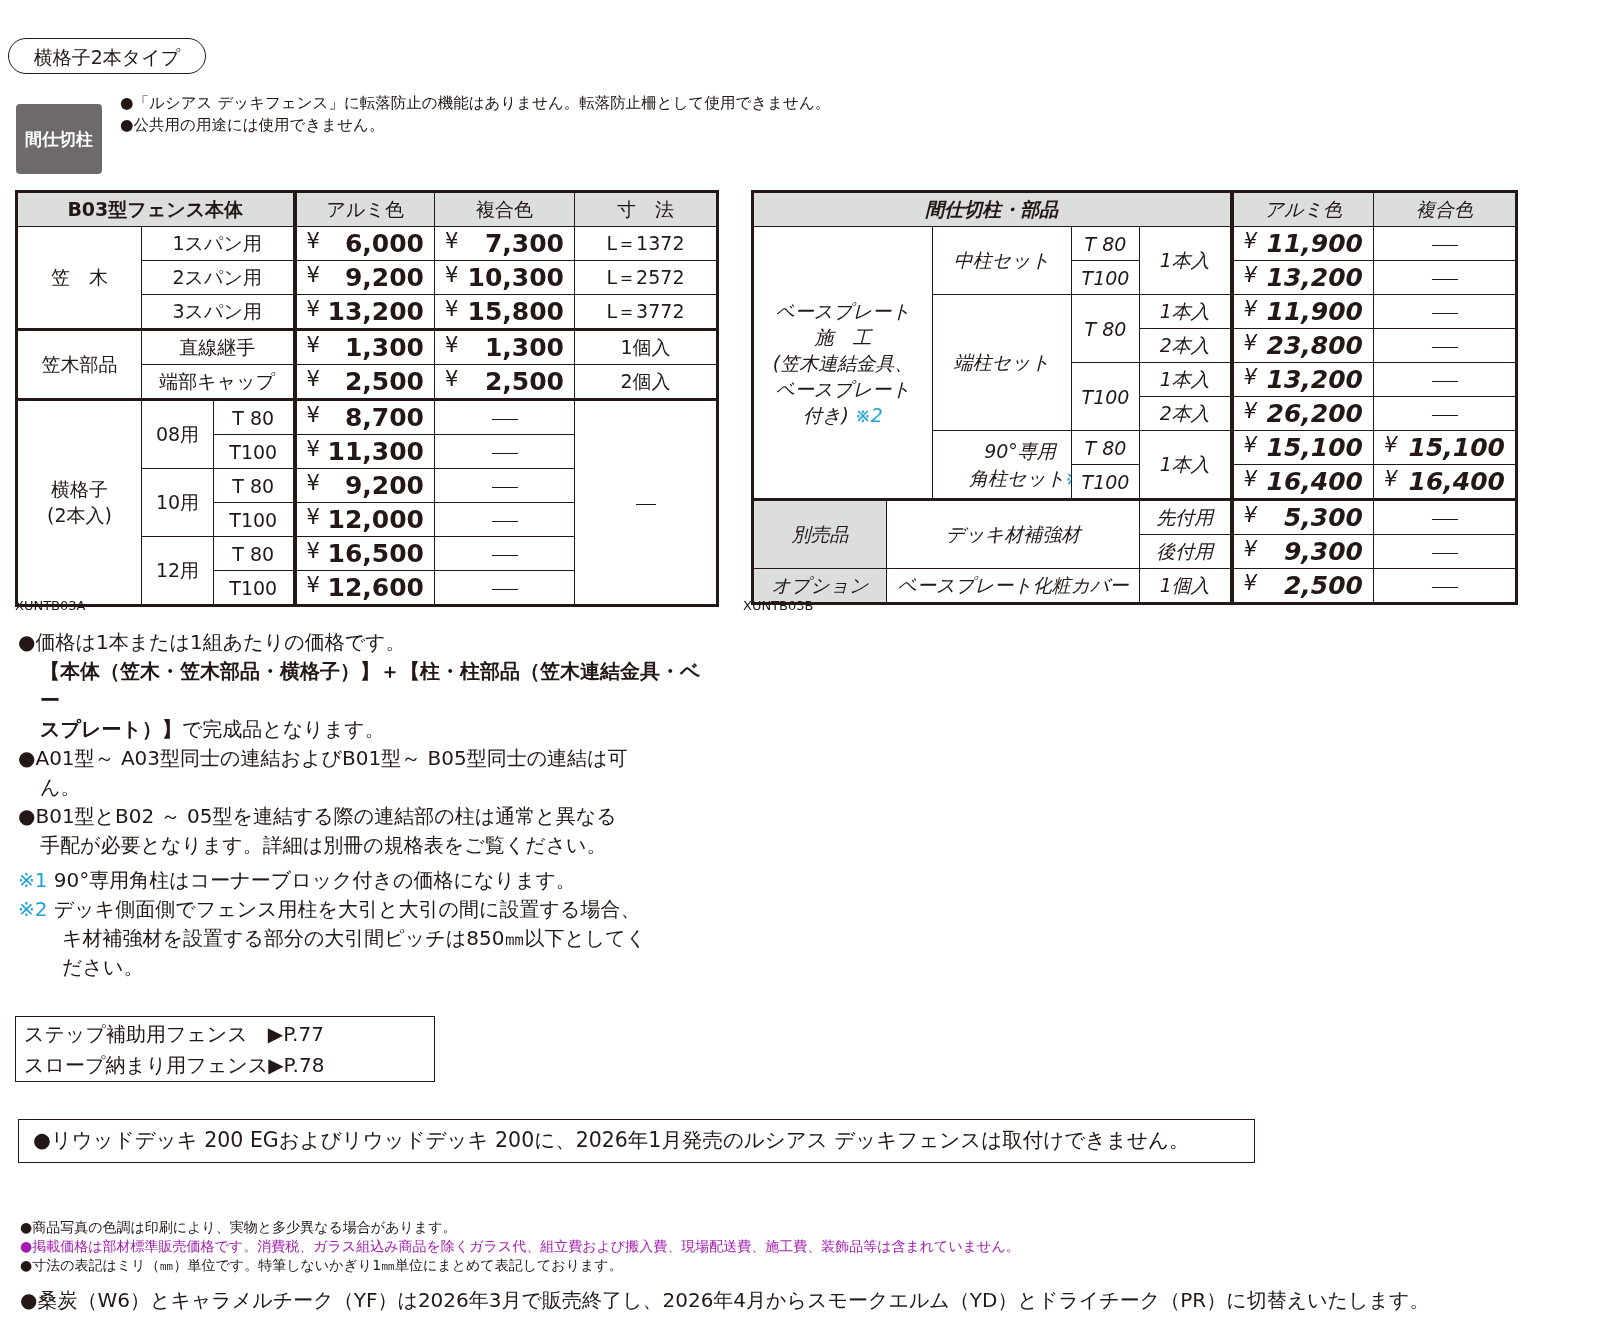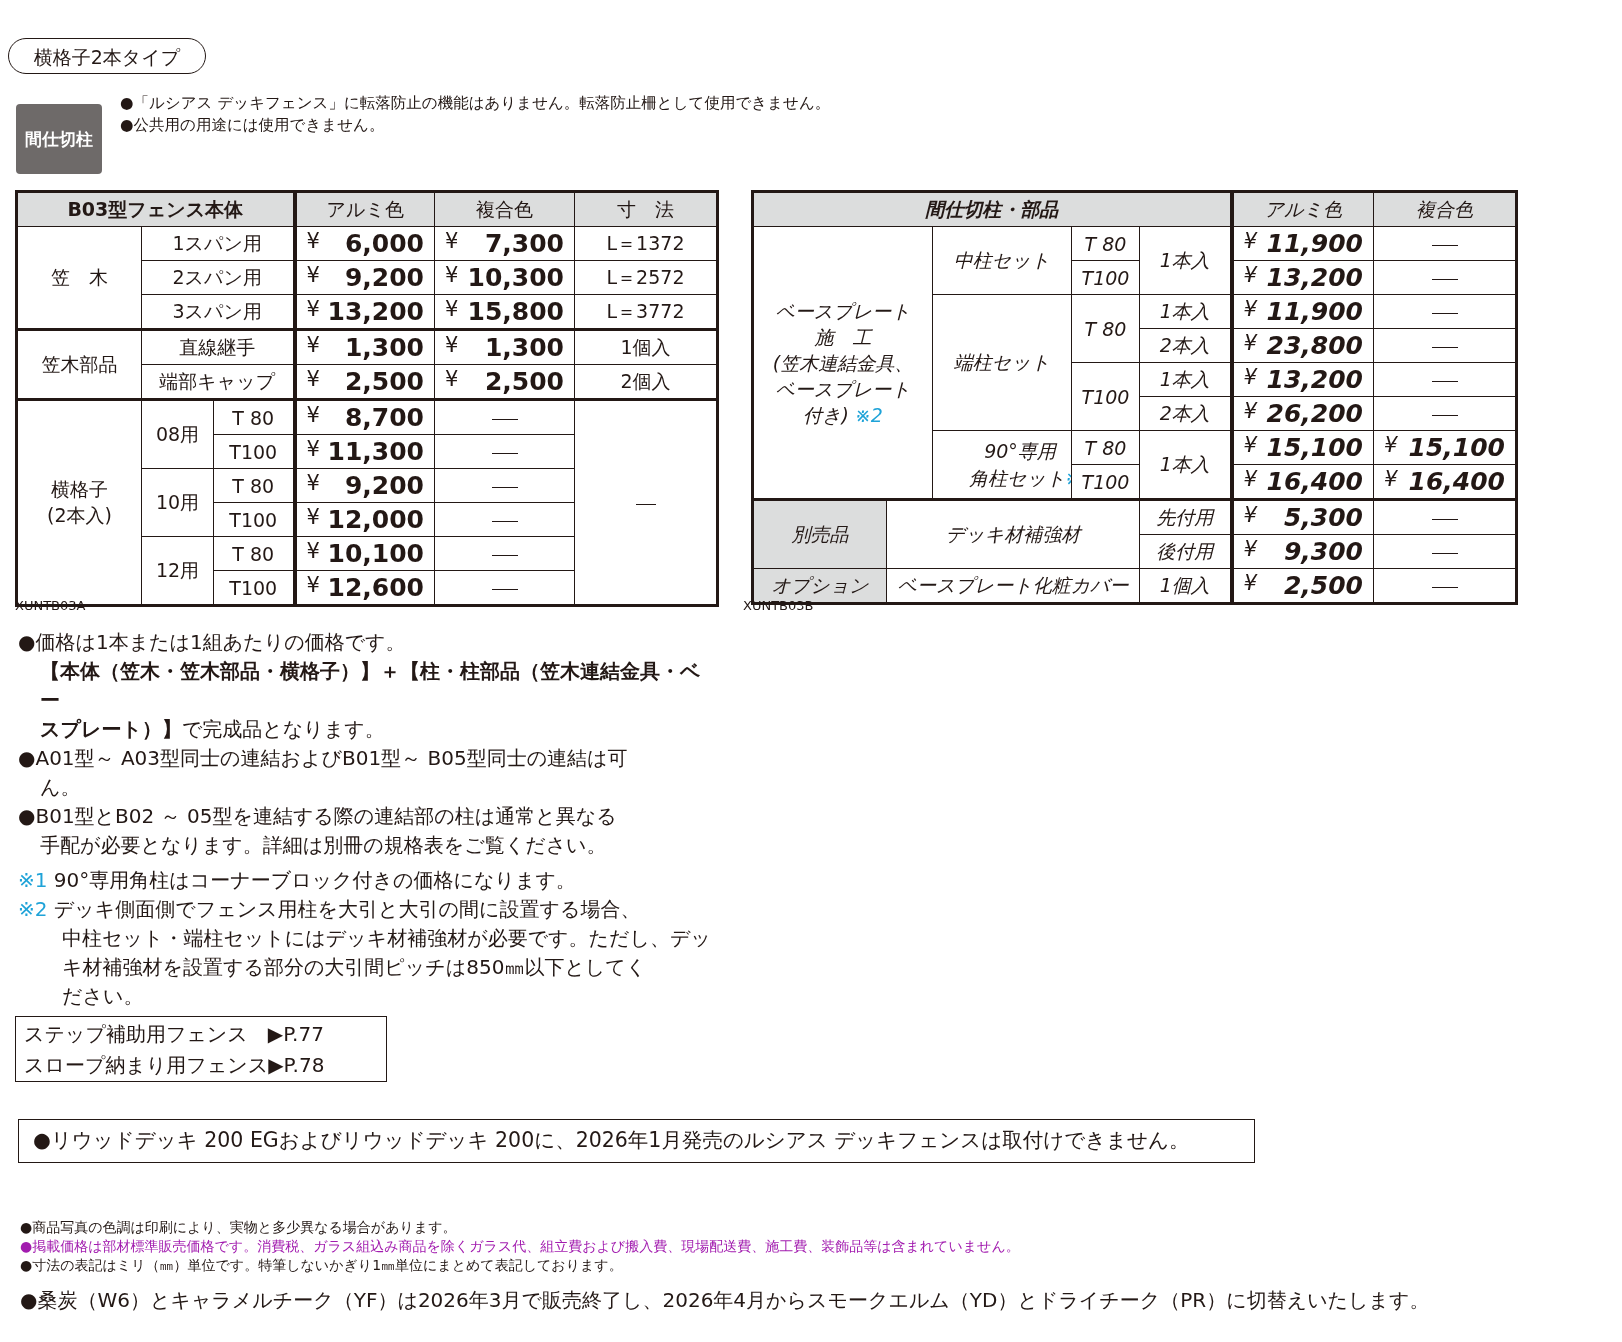--- a/index.html
+++ b/index.html
@@ -23,21 +23,21 @@
   .dash { display: inline-block; width: 26px; border-top: 1.5px solid #231815; vertical-align: middle; }
   .blue { color: #1fa3d8; }
   .tl { border-top: 3px solid #231815 !important; }
   .lthick { border-left: 4px solid #231815 !important; }
   .code { font-size: 13px; }
 
   .notes { left: 18px; top: 628px; width: 700px; font-size: 20px; line-height: 29px; }
   .notes p { margin: 0; }
   .notes .ind { padding-left: 22px; }
   .notes .b { font-weight: bold; }
-  .refs { left: 15px; top: 1016px; width: 372px; height: 66px; border: 1px solid #231815; font-size: 20px;
+  .refs { left: 15px; top: 1016px; width: 420px; height: 66px; border: 1px solid #231815; font-size: 20px;
           line-height: 31px; padding: 2px 8px; box-sizing: border-box; }
   .refs .row { display: flex; }
   .refs .row .lbl { flex: 0 0 auto; }
   .refs .row .pg { flex: 1; }
   .banner { left: 18px; top: 1119px; width: 1237px; height: 44px; border: 1.5px solid #231815; font-size: 20.5px;
             line-height: 40px; padding-left: 14px; box-sizing: border-box; }
   .fine { left: 20px; top: 1186px; font-size: 14px; line-height: 19px; margin-top: 32px; }
   .fine .red { color: #a21caf; }
   .final { left: 20px; top: 1287px; font-size: 20px; }
 </style>
@@ -198,21 +198,21 @@
           </div>
         </td>
     <td><span class="dash"></span></td>
   </tr>
   <tr>
     <td rowspan="2">12用</td>
     <td>T 80</td>
     <td class="lthick">
           <div class="price">
             <span class="yen">¥</span>
-            <span>10,100</span>
+            <span>16,500</span>
           </div>
         </td>
     <td><span class="dash"></span></td>
   </tr>
   <tr>
     <td>T100</td>
     <td class="lthick">
           <div class="price">
             <span class="yen">¥</span>
             <span>12,600</span>
@@ -393,21 +393,20 @@
 <div class="abs notes">
   <p>●価格は1本または1組あたりの価格です。</p>
   <p class="ind"><span class="b">【本体（笠木・笠木部品・横格子）】＋【柱・柱部品（笠木連結金具・ベー</span></p>
   <p class="ind"><span class="b">スプレート）】</span><span>で完成品となります。</span></p>
   <p>●A01型～ A03型同士の連結およびB01型～ B05型同士の連結は可</p>
   <p class="ind">ん。</p>
   <p>●B01型とB02 ～ 05型を連結する際の連結部の柱は通常と異なる</p>
   <p class="ind">手配が必要となります。詳細は別冊の規格表をご覧ください。</p>
   <p style="margin-top:6px;"><span class="blue">※1</span><span> 90°専用角柱はコーナーブロック付きの価格になります。</span></p>
   <p><span class="blue">※2</span><span> デッキ側面側でフェンス用柱を大引と大引の間に設置する場合、</span></p>
-  <p style="padding-left:44px;">中柱セット・端柱セットにはデッキ材補強材が必要です。ただし、デッ</p>
   <p style="padding-left:44px;">キ材補強材を設置する部分の大引間ピッチは850㎜以下としてく</p>
   <p style="padding-left:44px;">ださい。</p>
 </div>
 
 <div class="abs refs">
   <div class="row">
     <span class="lbl">ステップ補助用フェンス　</span>
     <span class="pg">▶P.77</span>
   </div>
   <div class="row">

